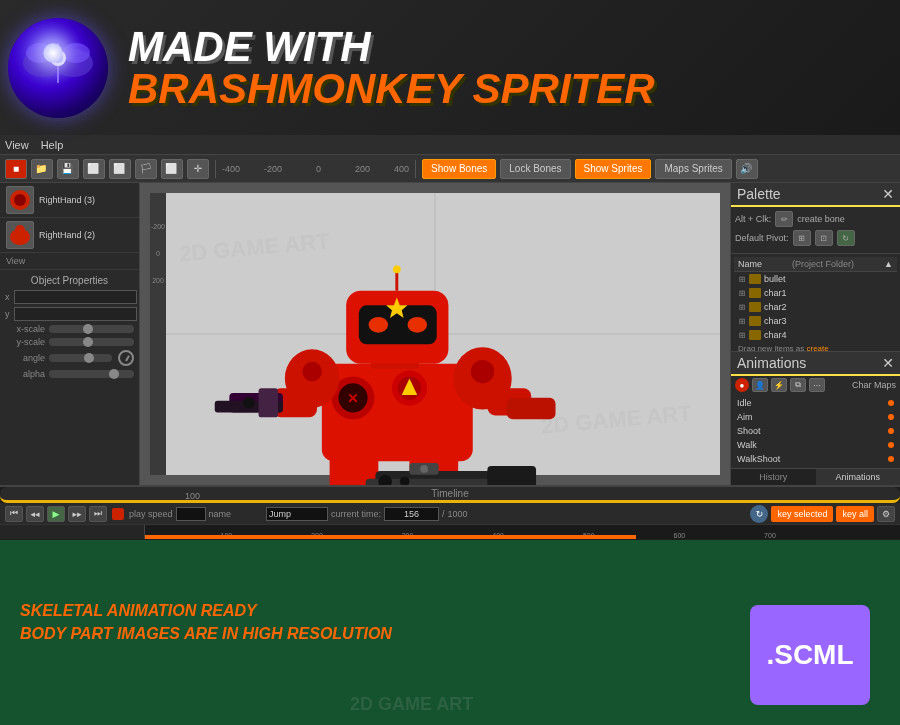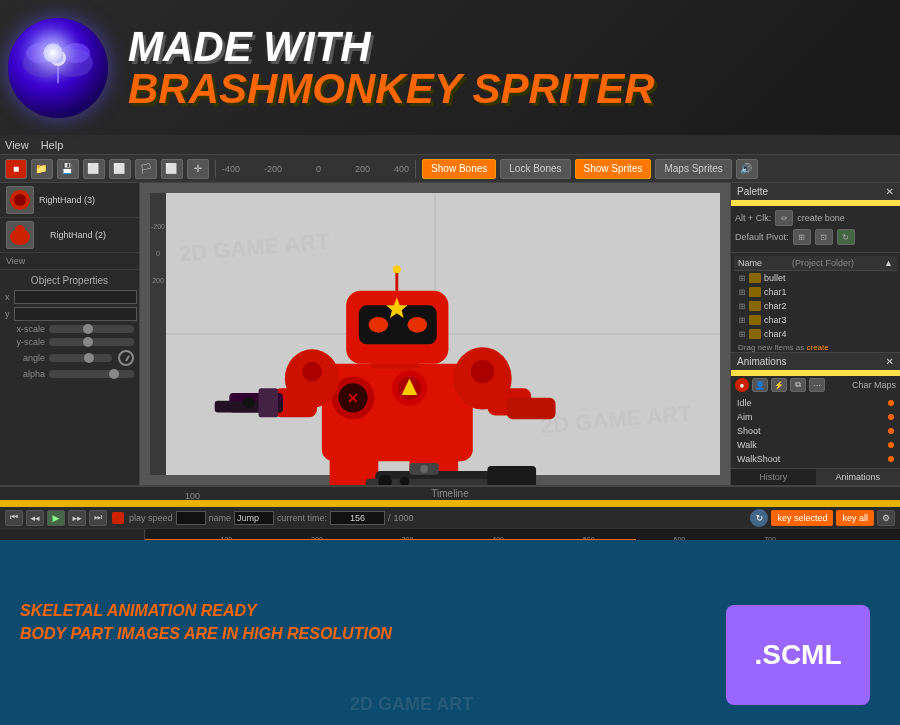--- a/index.html
+++ b/index.html
@@ -282,26 +282,26 @@
       background: #2a2a2a;
       border-left: 1px solid #444;
       display: flex;
       flex-direction: column;
       overflow: hidden;
     }
 
     .panel-header {
       background: #333;
       padding: 3px 6px;
-      font-size: 10px;
+      font-size: 14px;
       color: #ccc;
       display: flex;
       align-items: center;
       justify-content: space-between;
-      border-bottom: 6px solid #fde047;
+      border-bottom: 2px solid #fde047;
       text-align: center;
     }
 
     .palette-section {
       padding: 4px;
       border-bottom: 1px solid #444;
     }
 
     .palette-row {
       display: flex;
@@ -408,21 +408,22 @@
       background: #ff6600;
       border-radius: 50%;
     }
 
     .timeline-header {
       text-align: center;
       font-size: 10px;
       color: #888;
       padding: 1px;
       background: #2a2a2a;
-      border-bottom: 7px solid #eab308;
+      border-bottom: 3px solid #eab308;
+      border-radius: 7px;
     }
 
     .timeline-controls {
       display: flex;
       align-items: center;
       height: 22px;
       padding: 0 5px;
       gap: 3px;
       background: #2a2a2a;
       border-bottom: 1px solid #333;
@@ -451,53 +452,54 @@
       font-size: 9px;
       text-align: center;
     }
 
     .tl-label {
       font-size: 9px;
       color: #888;
     }
 
     .tl-name-input {
-      width: 40px;
+      width: 62px;
       height: 14px;
       background: #111;
       border: 1px solid #555;
       color: #ccc;
       font-size: 9px;
       padding: 0 2px;
+      margin-left: 32px;
     }
 
     .tl-orange-btn {
       height: 16px;
       padding: 0 6px;
       background: #ff6600;
       border: none;
       border-radius: 2px;
       color: white;
       font-size: 9px;
       cursor: pointer;
     }
 
     
     .bottom-section {
       position: absolute;
       bottom: 0; left: 0; right: 0;
       height: 185px;
-      background: #0c4a6e;
+      background: #14532d;
     }
 
     .scml-badge {
       position: absolute;
       right: 30px;
       bottom: 20px;
-      width: 144px;
+      width: 120px;
       height: 100px;
       background: #9966ff;
       border-radius: 8px;
       display: flex;
       align-items: center;
       justify-content: center;
       font-size: 28px;
       font-weight: 900;
       color: white;
     }
@@ -626,21 +628,21 @@
         </div>
         <span style="font-size:9px;">RightHand (3)</span>
       </div>
       <div class="sidebar-item-row">
         <div class="sprite-thumb">
           <svg width="26" height="26" viewBox="0 0 26 26">
               <ellipse cx="13" cy="15" rx="10" ry="8" fill="#cc2200"></ellipse>
               <circle cx="13" cy="8" r="5" fill="#cc2200"></circle>
             </svg>
         </div>
-        <span style="font-size:9px;margin-left:11px;">RightHand (2)</span>
+        <span style="font-size:9px;">RightHand (2)</span>
       </div>
       <div class="sidebar-item-row">
         <span style="font-size:9px;color:#888;">View</span>
       </div>
 
 
       <div class="object-properties">
         <div class="obj-prop-title">Object Properties</div>
         <div class="prop-row">
           <span class="prop-label">x</span>

